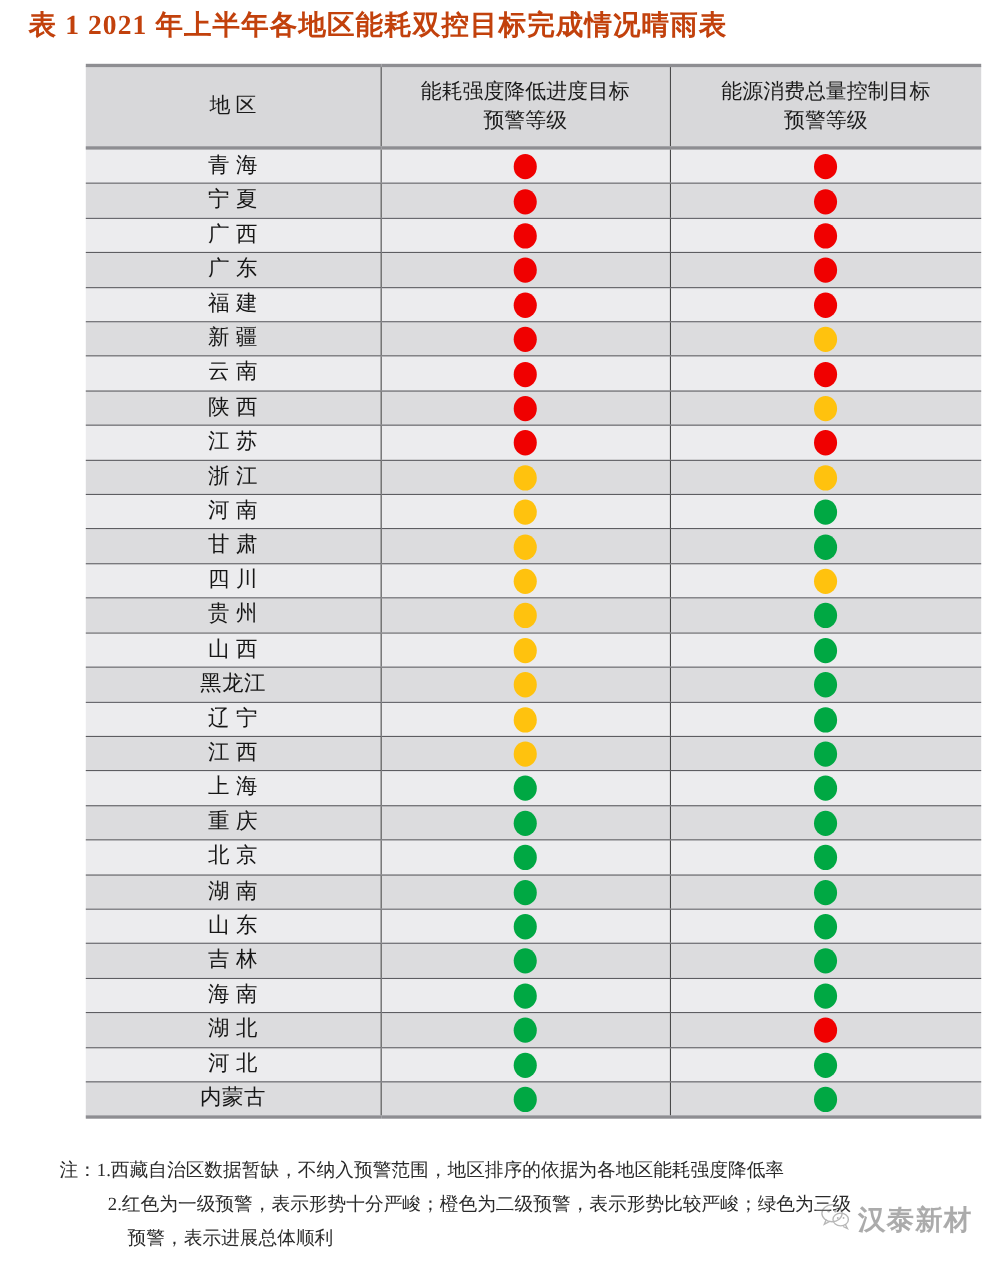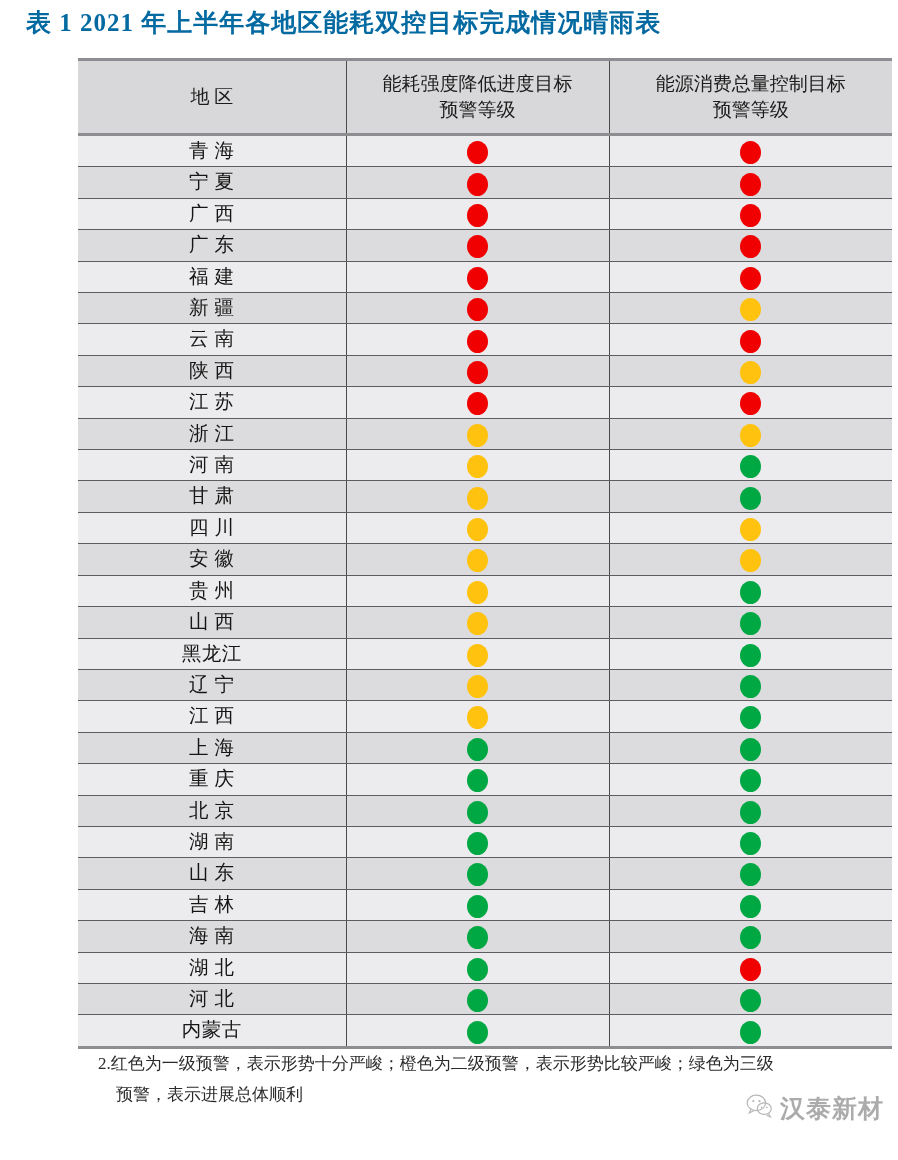--- a/index.html
+++ b/index.html
@@ -18,21 +18,21 @@
   }
 
   
   #page-title {
     position: absolute;
     left: 26px;
     top: 6px;
     font-size: 25px;
     font-weight: bold;
     letter-spacing: 1px;
-    color: #0369a1;
+    color: #c2410c;
     white-space: nowrap;
     font-family: "Liberation Serif", "DejaVu Serif", serif;
   }
 
   
   #table-wrap {
     position: absolute;
     left: 54px;
     top: 58px;
     width: 814px;
@@ -219,25 +219,20 @@
           <td><span class="region-name">甘  肃</span></td>
           <td class="col-sep"><span class="dot amber"></span></td>
           <td class="col-sep"><span class="dot green"></span></td>
         </tr>
         <tr>
           <td><span class="region-name">四  川</span></td>
           <td class="col-sep"><span class="dot amber"></span></td>
           <td class="col-sep"><span class="dot amber"></span></td>
         </tr>
         <tr>
-          <td><span class="region-name">安  徽</span></td>
-          <td class="col-sep"><span class="dot amber"></span></td>
-          <td class="col-sep"><span class="dot amber"></span></td>
-        </tr>
-        <tr>
           <td><span class="region-name">贵  州</span></td>
           <td class="col-sep"><span class="dot amber"></span></td>
           <td class="col-sep"><span class="dot green"></span></td>
         </tr>
         <tr>
           <td><span class="region-name">山  西</span></td>
           <td class="col-sep"><span class="dot amber"></span></td>
           <td class="col-sep"><span class="dot green"></span></td>
         </tr>
         <tr>
@@ -303,20 +298,21 @@
         <tr>
           <td><span class="region-name">内蒙古</span></td>
           <td class="col-sep"><span class="dot green"></span></td>
           <td class="col-sep"><span class="dot green"></span></td>
         </tr>
       </tbody>
   </table>
 </div>
 
 <div id="notes">
+  <div class="note-line">注：1.西藏自治区数据暂缺，不纳入预警范围，地区排序的依据为各地区能耗强度降低率</div>
   <div class="note-line indent">2.红色为一级预警，表示形势十分严峻；橙色为二级预警，表示形势比较严峻；绿色为三级</div>
   <div class="note-line indent2">预警，表示进展总体顺利</div>
 </div>
 
 <div id="watermark">
   <span>
     <svg class="wm-logo" viewBox="0 0 32 32" aria-hidden="true">
       <ellipse cx="13" cy="12.5" rx="10.5" ry="8.8" fill="none" stroke="#555" stroke-width="1.4"></ellipse>
       <path d="M7 19 L5 24 L10.5 21" fill="none" stroke="#555" stroke-width="1.4"></path>
       <circle cx="9.5" cy="10.5" r="1.25" fill="#555"></circle>

